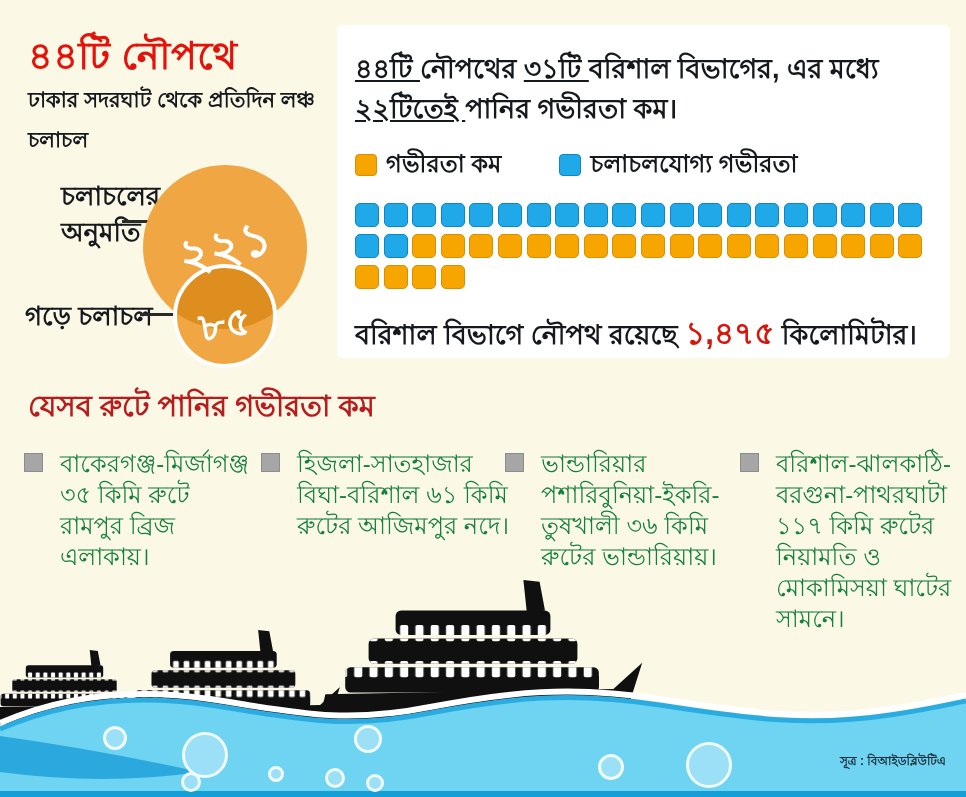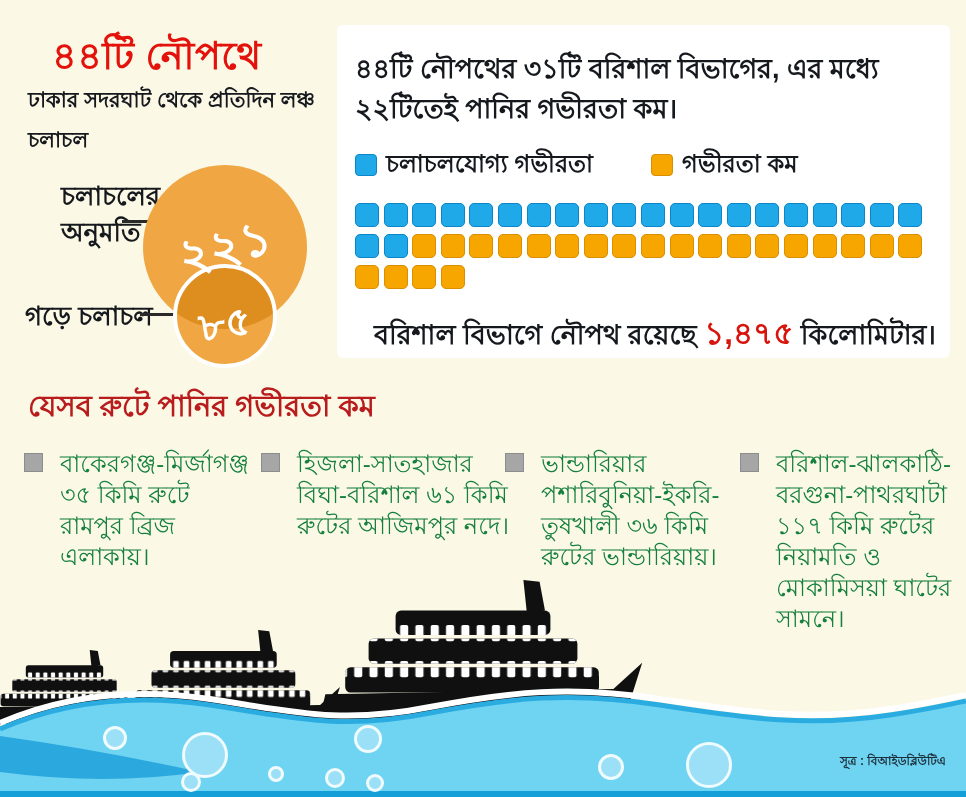--- a/index.html
+++ b/index.html
@@ -5,48 +5,48 @@
   html,body{margin:0;padding:0;}
   body{
     width:966px;height:797px;position:relative;overflow:hidden;
     background:#FBF8E5;
     font-family:"Liberation Sans","DejaVu Sans",sans-serif;
     color:#161616;
   }
   .abs{position:absolute;}
 
   
-  .headline{left:28px;top:26px;font-size:38px;font-weight:800;color:#E3130B;letter-spacing:.5px;margin-left:24px;}
+  .headline{left:28px;top:26px;font-size:38px;font-weight:800;color:#E3130B;letter-spacing:.5px;}
   .subtitle{left:28px;top:80px;width:315px;font-size:21px;font-weight:700;line-height:40px;color:#15181d;}
 
   
   .circles-svg{left:118px;top:148px;}
   .circle-label{font-size:26px;font-weight:600;color:#15181d;line-height:36px;}
   .lbl-permit{left:25px;top:178px;width:118px;margin-left:36px;}
   .lbl-average{left:25px;top:298px;width:160px;white-space:nowrap;}
   .leader{height:3px;background:#2a2a2a;}
   .leader1{left:122px;top:220px;width:32px;}
   .leader2{left:140px;top:313px;width:36px;}
 
   
   .panel{left:337px;top:25px;width:613px;height:333px;background:#ffffff;border-radius:6px;
          padding:24px 14px 0 18px;box-sizing:border-box;}
   .panel-par{font-size:27px;font-weight:600;line-height:40px;color:#15181d;width:578px;}
-  .panel-par .b{font-weight:800;}
+  .panel-par .b{font-weight:800;text-decoration:underline;}
   .legend{display:flex;align-items:center;gap:14px;margin-top:16px;font-size:24px;font-weight:600;color:#15181d;}
   .legend-item{display:flex;align-items:center;gap:9px;margin-right:44px;}
   .swatch{width:22px;height:22px;border-radius:4px;box-sizing:border-box;}
   .swatch.blue{background:#1FA9E8;border:1.5px solid #0C86C8;}
   .swatch.orange{background:#F7A600;border:1.5px solid #D98F00;}
   .waffle{margin-top:18px;display:flex;flex-direction:column;gap:7px;}
   .waffle-row{display:flex;gap:4.6px;}
   .sq{width:24px;height:24px;border-radius:5px;box-sizing:border-box;}
   .sq.blue{background:#1FA9E8;border:1.5px solid #0C86C8;}
   .sq.orange{background:#F7A600;border:1.5px solid #D98F00;}
-  .fact{margin-top:20px;font-size:27px;font-weight:600;color:#15181d;text-align:right;}
+  .fact{margin-top:20px;font-size:27px;font-weight:600;color:#15181d;}
   .fact .red-num{color:#D8150C;font-weight:800;font-size:31px;}
 
   
   .section-heading{left:28px;top:383px;font-size:29px;font-weight:600;color:#b91c1c;}
   .route-columns{left:0;top:448px;width:966px;height:260px;}
   .route-col{position:absolute;top:0;font-size:24px;line-height:31px;font-weight:400;color:#15803d;padding-left:36px;box-sizing:border-box;}
   .route-col:nth-child(1){left:24px;width:232px;}
   .route-col:nth-child(2){left:261px;width:252px;}
   .route-col:nth-child(3){left:505px;width:262px;}
   .route-col:nth-child(4){left:740px;width:244px;}
@@ -89,26 +89,26 @@
   <circle cx="107" cy="168" r="50" fill="#DD8E1E" clip-path="url(#bigclip)"></circle>
   <circle cx="107" cy="168" r="50" fill="none" stroke="#ffffff" stroke-width="4"></circle>
   <text x="107" y="99" transform="rotate(-14 107 99)" text-anchor="middle" dominant-baseline="central" font-size="48" font-weight="800" fill="#ffffff">২২১</text>
   <text x="107" y="176" transform="rotate(-10 107 176)" text-anchor="middle" dominant-baseline="central" font-size="40" font-weight="800" fill="#ffffff">৮৫</text>
 </svg>
 
 <div class="abs panel">
   <div class="panel-par"><span class="b">৪৪টি </span><span>নৌপথের </span><span class="b">৩১টি </span><span>বরিশাল বিভাগের, এর মধ্যে </span><span class="b">২২টিতেই </span><span>পানির গভীরতা কম।</span></div>
   <div class="legend">
       <div class="legend-item">
+        <span class="swatch orange"></span>
+        <span>গভীরতা কম</span>
+      </div>
+      <div class="legend-item">
         <span class="swatch blue"></span>
         <span>চলাচলযোগ্য গভীরতা</span>
-      </div>
-      <div class="legend-item">
-        <span class="swatch orange"></span>
-        <span>গভীরতা কম</span>
       </div>
     </div>
   <div class="waffle">
       <div class="waffle-row">
         <div class="sq blue"></div>
         <div class="sq blue"></div>
         <div class="sq blue"></div>
         <div class="sq blue"></div>
         <div class="sq blue"></div>
         <div class="sq blue"></div>

